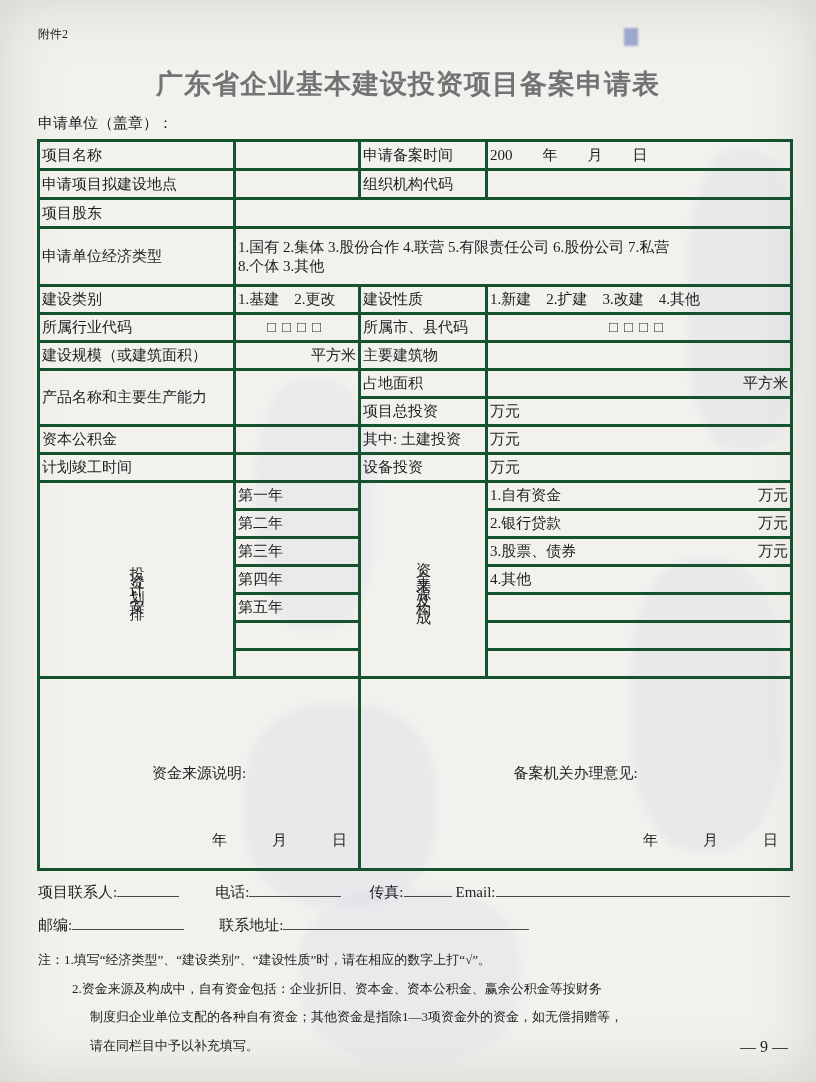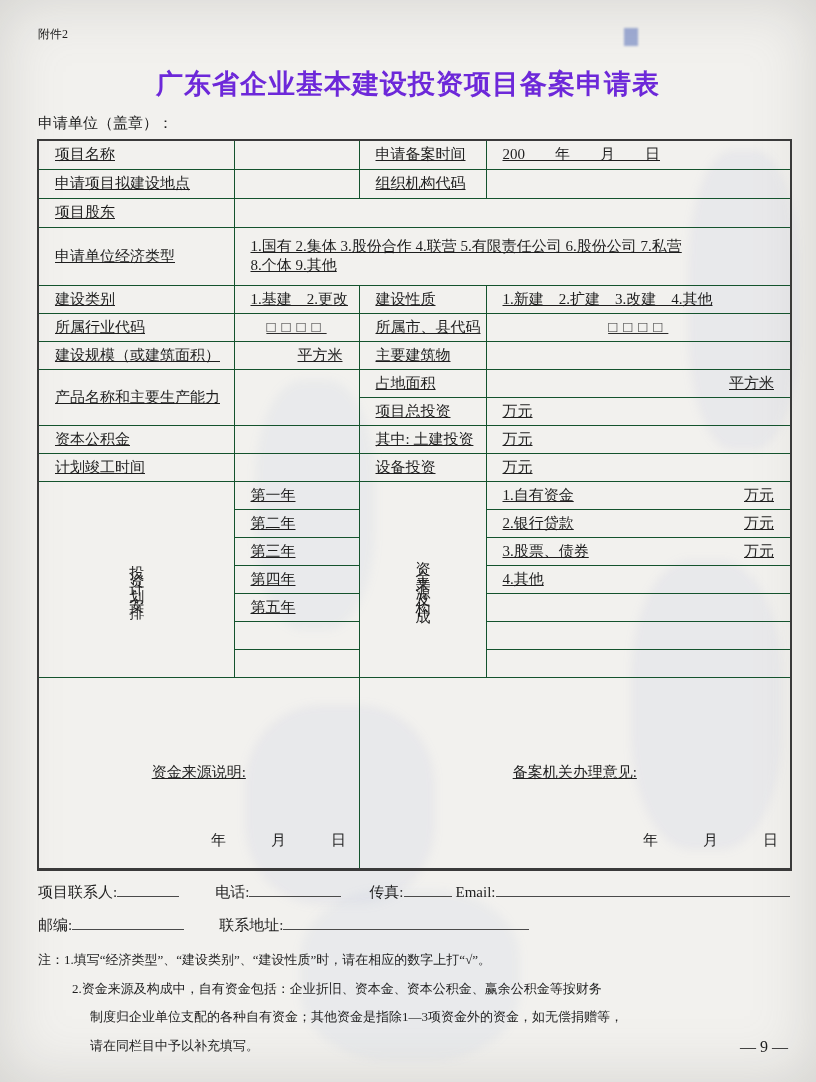--- a/index.html
+++ b/index.html
@@ -23,33 +23,33 @@
   .b3{ top:560px; right:35px;  width:150px; height:290px; background:rgba(110,130,200,0.07);}
   .b4{ top:705px; left:245px;  width:190px; height:200px; background:rgba(110,130,200,0.07);}
   .b5{ top:890px; left:300px;  width:220px; height:170px; background:rgba(110,130,200,0.06);}
   .mark1{ position:absolute; top:28px; left:624px; width:14px; height:18px;
           background:rgba(55,85,175,0.45); filter:blur(1px); }
 
   .attachment{ position:absolute; left:38px; top:26px; font-size:12px; }
   .title{
     position:absolute; left:0; top:66px; width:816px; text-align:center;
     font-family:"Liberation Sans","DejaVu Sans",sans-serif;
-    font-weight:700; font-size:27px; letter-spacing:1px; color:#6d28d9;
+    font-weight:700; font-size:27px; letter-spacing:1px; color:#737373;
   }
   .applicant{ position:absolute; left:38px; top:114px; font-size:15px; }
 
   table.form{
     position:absolute; left:37px; top:139px;
     width:753px; border-collapse:collapse; table-layout:fixed;
     border:2px solid #3a3a3a; border-bottom-width:3px;
   }
   table.form td{
-    border:1px solid #14532d;
-    font-size:15px; padding:1px 16px; vertical-align:middle;
-    overflow:hidden; white-space:nowrap;text-decoration:underline;
+    border:3px solid #14532d;
+    font-size:15px; padding:1px 2px; vertical-align:middle;
+    overflow:hidden; white-space:nowrap;
   }
   td.wrap{ white-space:normal; }
   td.r{ text-align:right; padding-right:14px; }
   td.boxes{ text-align:center; font-size:17px; letter-spacing:6px; color:#2c2c2c; }
   td.unit-mid{ padding-left:112px; }
   td.indent{ padding-left:52px; }
   td.vert{ text-align:center; }
   .vtext{
     display:inline-block; writing-mode:vertical-lr; text-orientation:upright;
     letter-spacing:8px; font-size:15px;
@@ -112,21 +112,21 @@
 
   <tr style="height:29px">
     <td>项目股东</td>
     <td colspan="3"></td>
   </tr>
 
   <tr style="height:58px">
     <td>申请单位经济类型</td>
     <td colspan="3" class="wrap">
       <div>1.国有 2.集体 3.股份合作 4.联营 5.有限责任公司 6.股份公司 7.私营</div>
-      <div>8.个体 9.其他</div>
+      <div>8.个体 3.其他</div>
     </td>
   </tr>
 
   <tr style="height:28px">
     <td>建设类别</td>
     <td>1.基建　2.更改</td>
     <td>建设性质</td>
     <td>1.新建　2.扩建　3.改建　4.其他</td>
   </tr>
 

